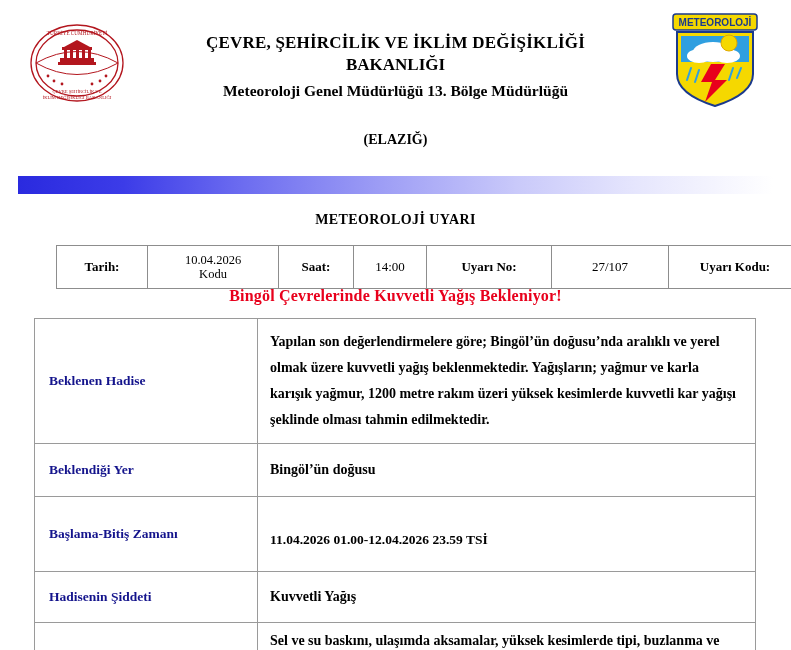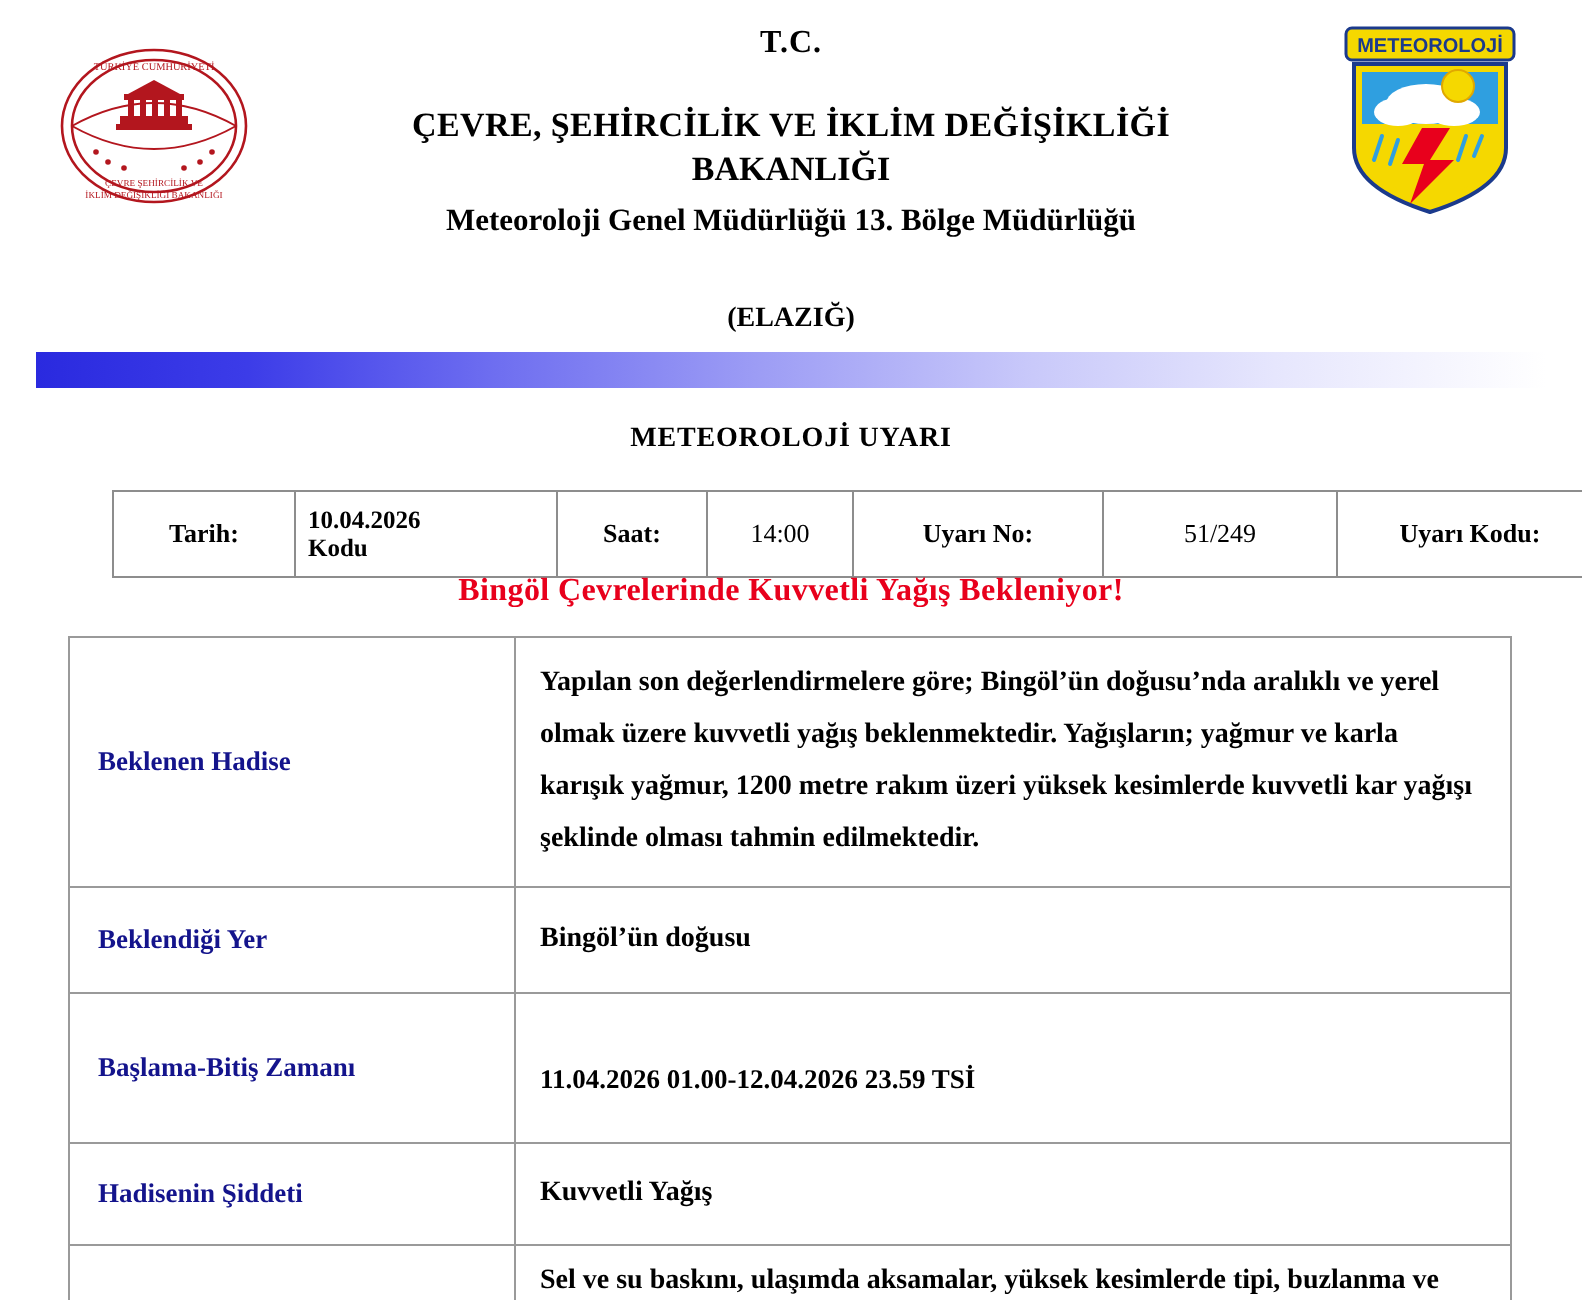--- a/index.html
+++ b/index.html
@@ -127,23 +127,22 @@
     font-size: 12.5px;
   }
   .val-left {
     text-align: left;
     padding-left: 12px;
     font-size: 12.5px;
     color: #222;
   }
   .date-2line {
     line-height: 14px;
-    text-align: left;
+    text-align: center;
     font-size: 12.5px;
-    font-weight: bold;
   }
 
   
   .warn-headline {
     position: absolute;
     left: 0;
     right: 0;
     top: 287px;
     text-align: center;
     color: #e8001c;
@@ -234,21 +233,20 @@
         <circle cx="26" cy="67" r="1.4"></circle>
         <circle cx="34" cy="70" r="1.4"></circle>
         <circle cx="64" cy="70" r="1.4"></circle>
         <circle cx="72" cy="67" r="1.4"></circle>
         <circle cx="78" cy="62" r="1.4"></circle>
       </g>
     </svg>
   </div>
 
   <div class="header-center">
-    <div class="hc-line1">T.C.</div>
     <div class="hc-line2">ÇEVRE, ŞEHİRCİLİK VE İKLİM DEĞİŞİKLİĞİ</div>
     <div class="hc-line3">BAKANLIĞI</div>
     <div class="hc-line4">Meteoroloji Genel Müdürlüğü 13. Bölge Müdürlüğü</div>
     <div class="hc-line5">(ELAZIĞ)</div>
   </div>
 
   <div class="meteo-logo">
     <svg width="96" height="98" viewBox="0 0 96 98">
       <rect x="6" y="2" width="84" height="16" rx="3" fill="#f5d800" stroke="#1b3a8c" stroke-width="1.5"></rect>
       <text x="48" y="14" font-size="10" font-weight="bold" fill="#1b3a8c" text-anchor="middle" font-family="Liberation Sans, sans-serif">METEOROLOJİ</text>
@@ -278,21 +276,21 @@
   <tbody>
       <tr>
     <td class="lbl" style="width:78px">Tarih:</td>
     <td style="width:118px">
       <div class="date-2line">10.04.2026</div>
       <div class="date-2line">Kodu</div>
     </td>
     <td class="lbl" style="width:62px">Saat:</td>
     <td class="val" style="width:60px">14:00</td>
     <td class="lbl" style="width:112px">Uyarı No:</td>
-    <td class="val" style="width:104px">51/249</td>
+    <td class="val" style="width:104px">27/107</td>
     <td class="lbl" style="width:120px">Uyarı Kodu:</td>
     <td class="val-left">Normal</td>
   </tr>
 </tbody>
   </table>
 
 <div class="warn-headline">Bingöl Çevrelerinde Kuvvetli Yağış Bekleniyor!</div>
 
 <table class="main-table">
   <tbody>

